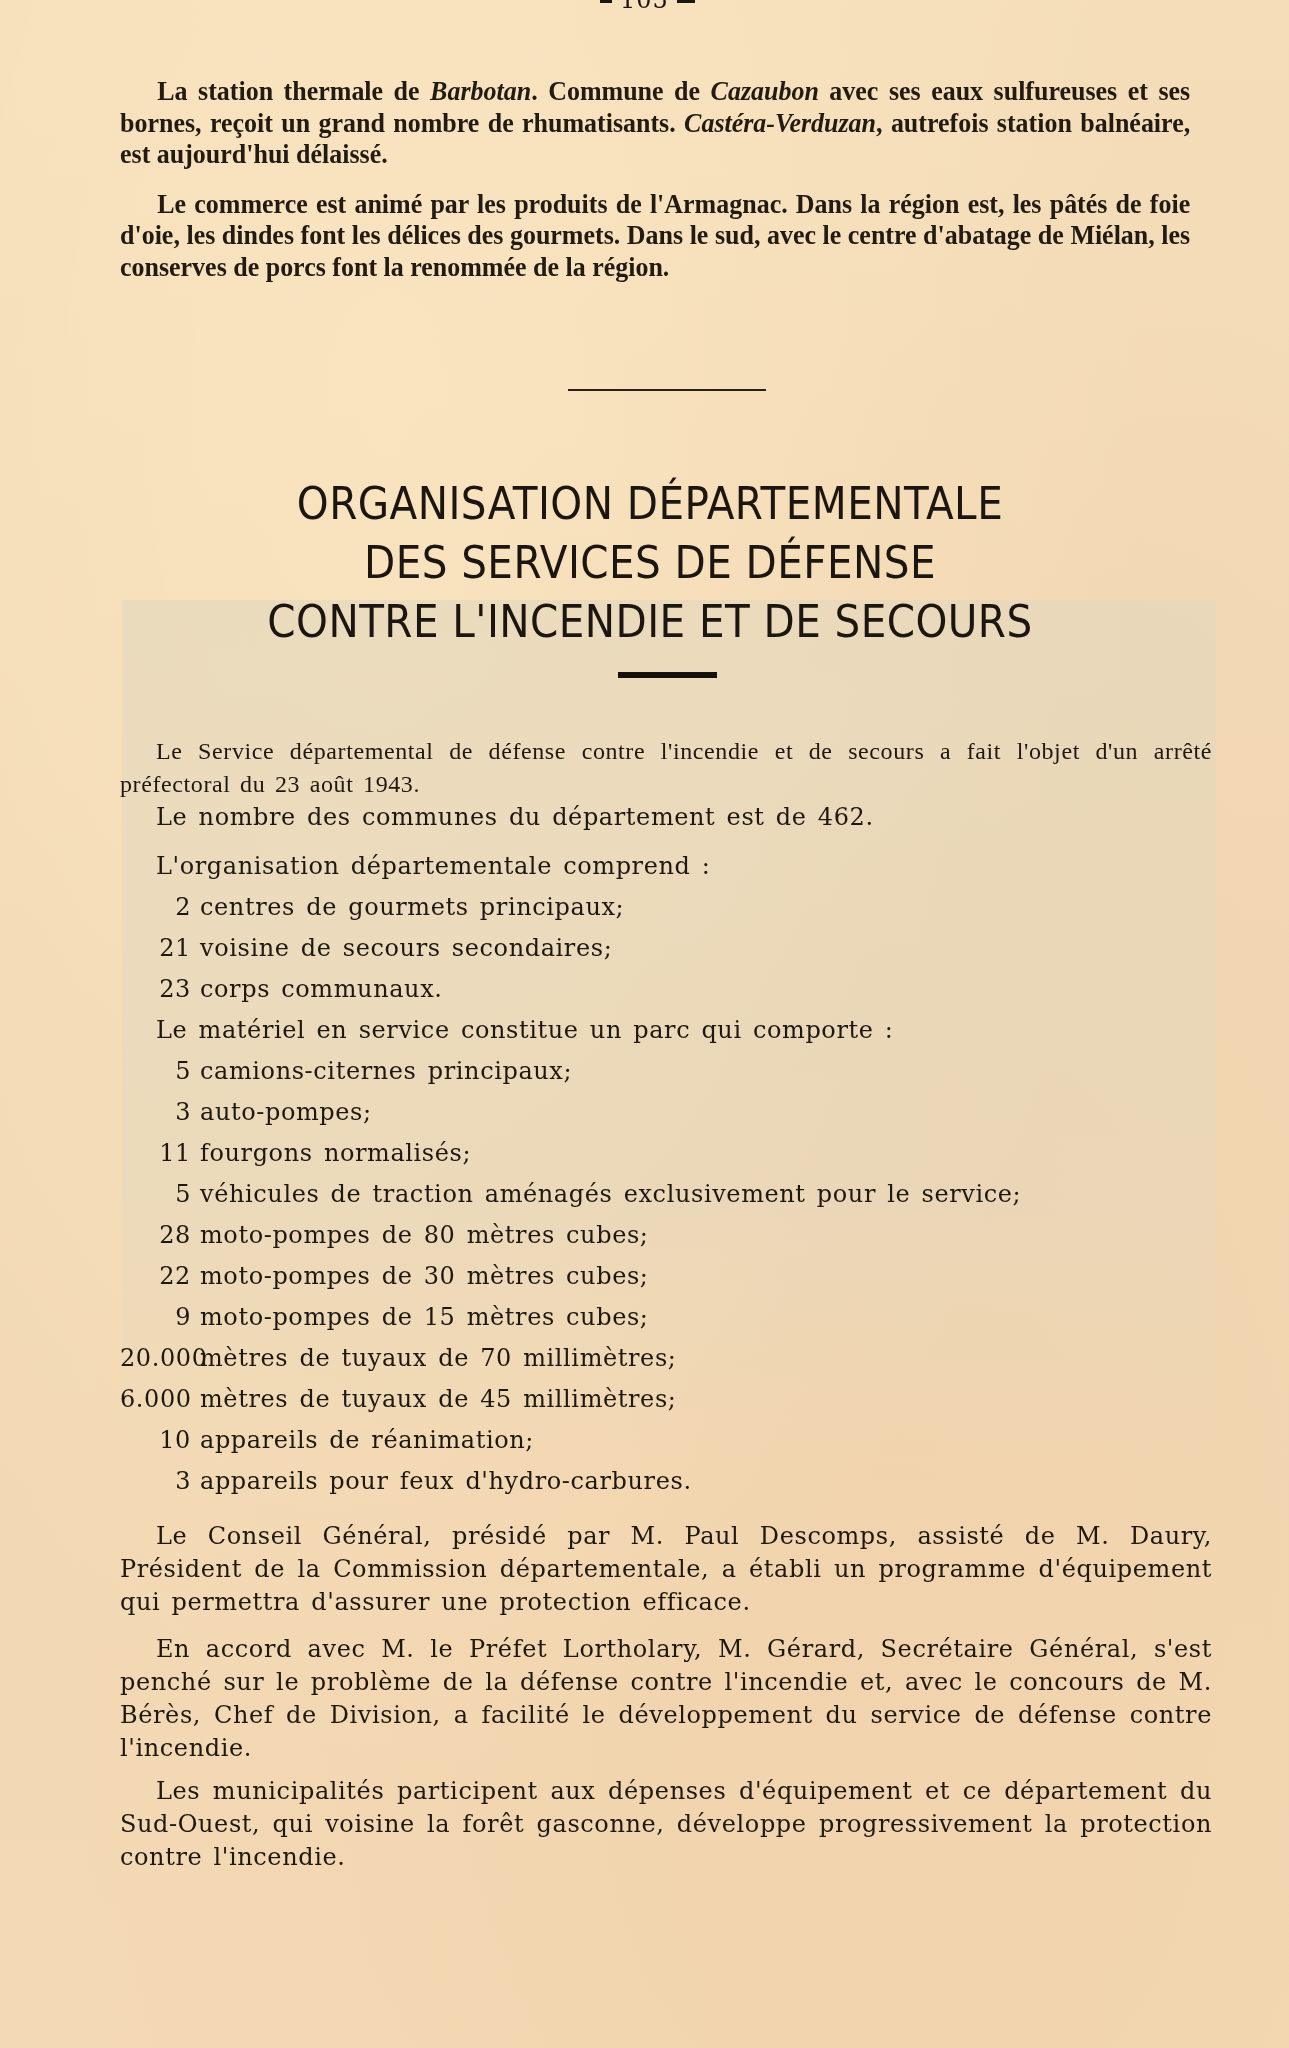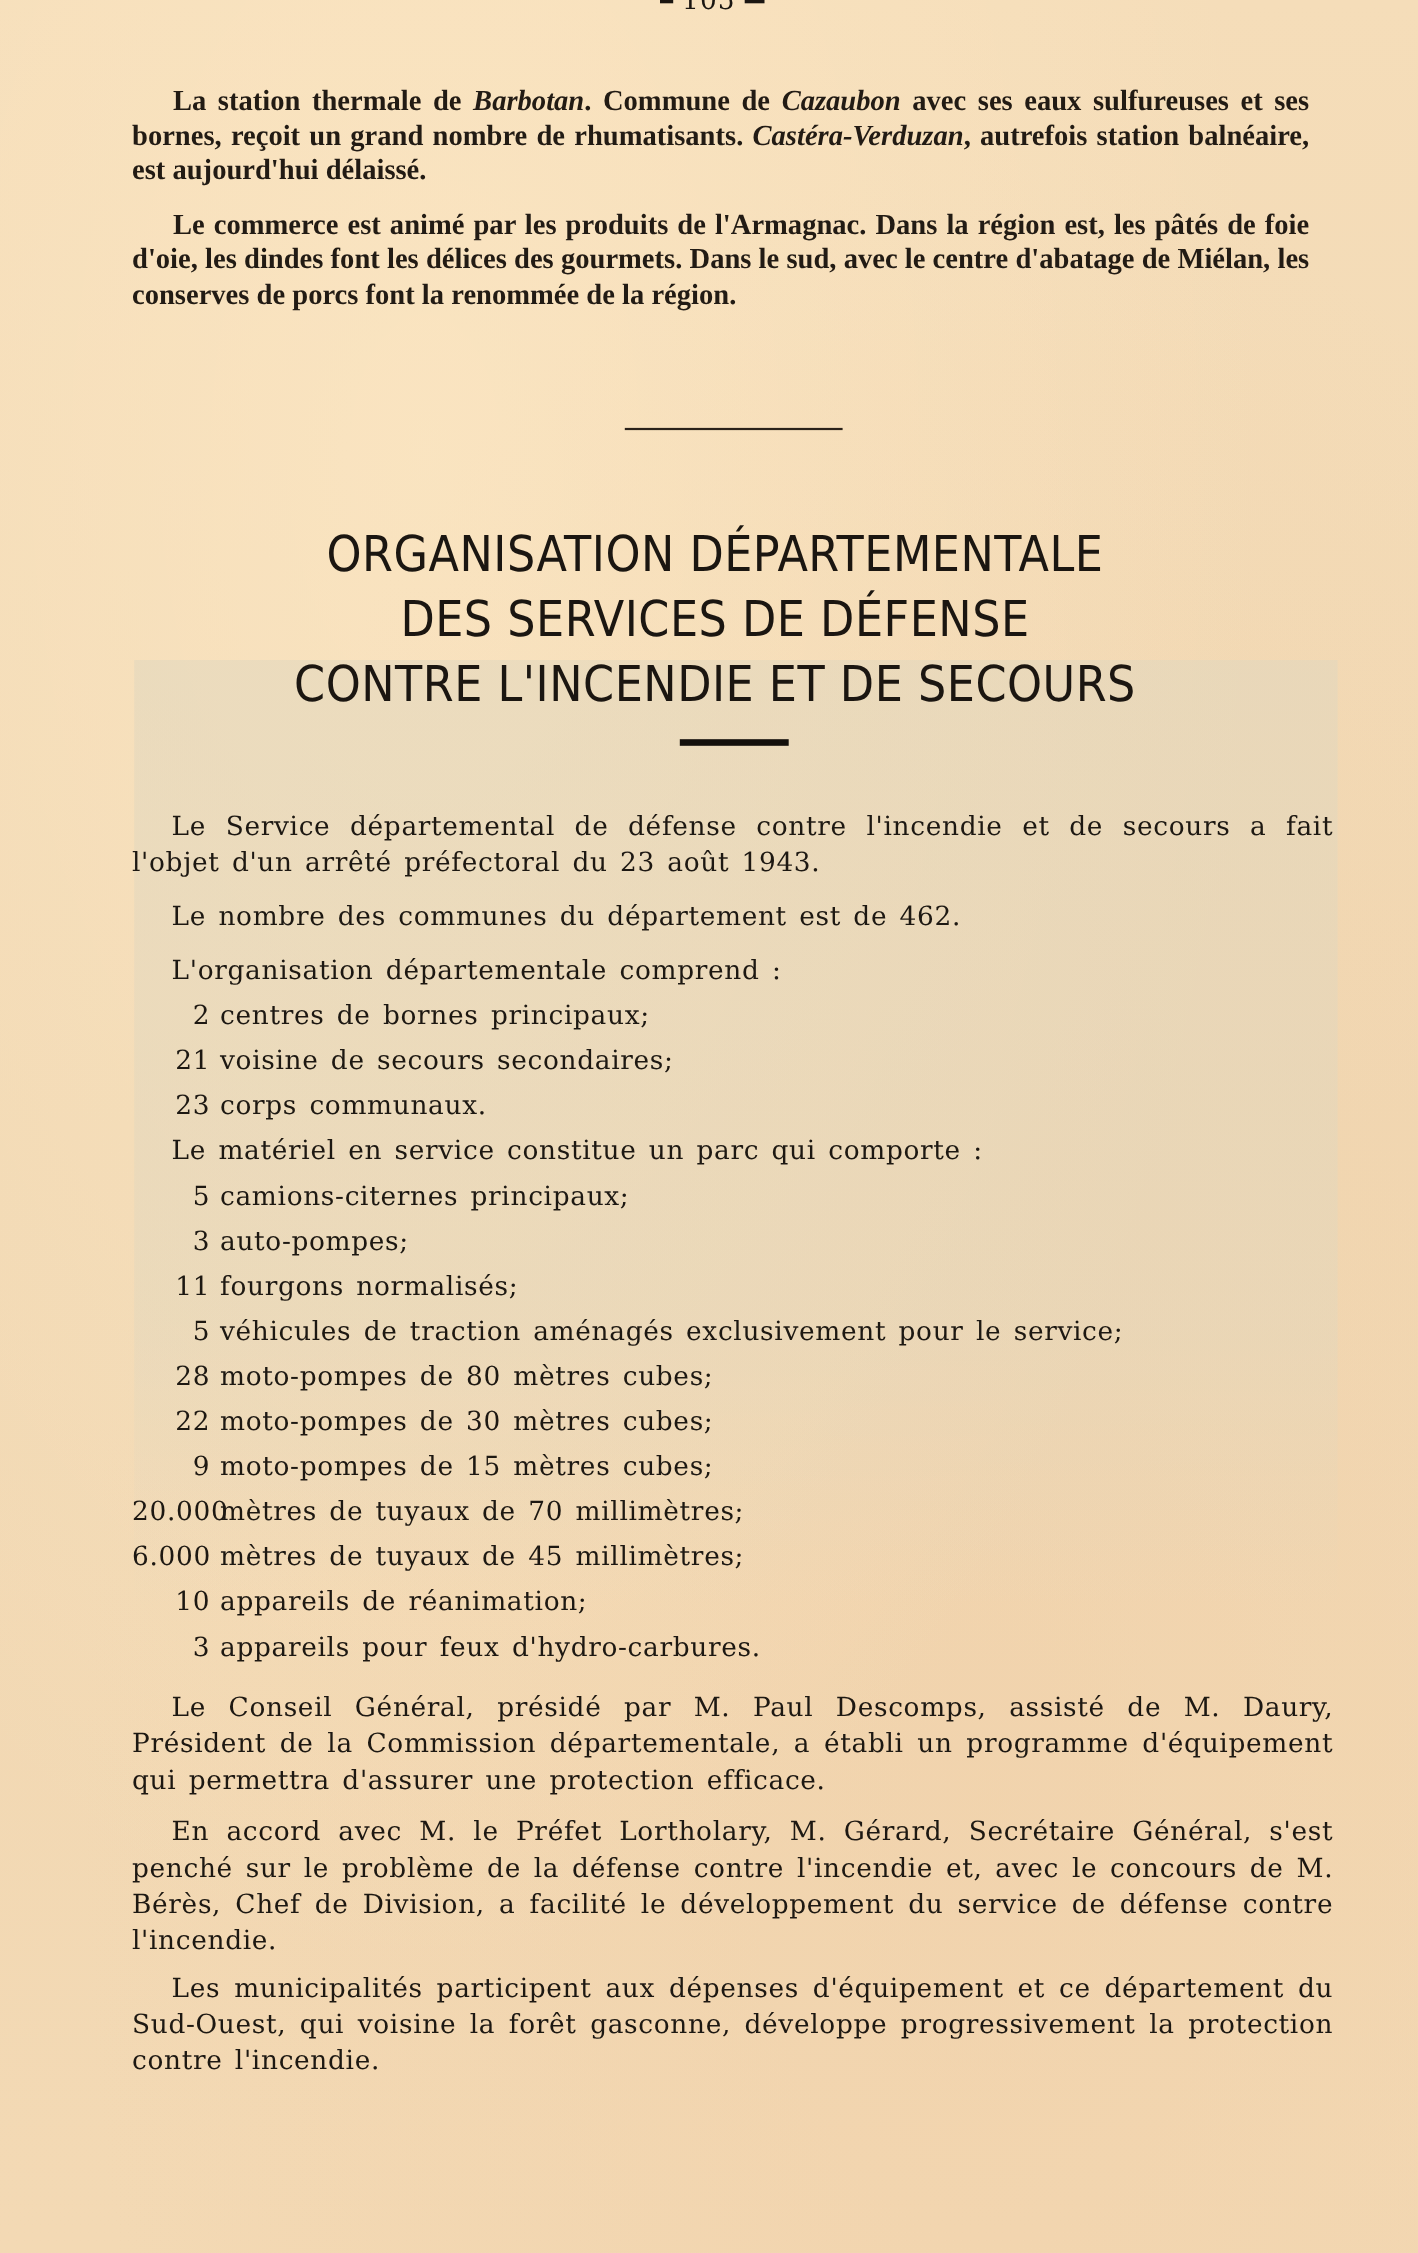--- a/index.html
+++ b/index.html
@@ -156,30 +156,30 @@
 
 <div class="section-title">
   <div>ORGANISATION DÉPARTEMENTALE</div>
   <div>DES SERVICES DE DÉFENSE</div>
   <div>CONTRE L'INCENDIE ET DE SECOURS</div>
 </div>
 
 <div class="title-rule"></div>
 
 <div class="body">
-  <p class="para" style="margin-bottom:16px;">Le Service départemental de défense contre l'incendie et de secours a fait l'objet d'un arrêté préfectoral du 23 août 1943.</p>
+  <p class="para" style="margin-bottom:0;font-family:Liberation Serif, serif;">Le Service départemental de défense contre l'incendie et de secours a fait l'objet d'un arrêté préfectoral du 23 août 1943.</p>
   <p class="para" style="margin-bottom:12px;">Le nombre des communes du département est de 462.</p>
 
   <ul class="list">
     <li class="indent-line">
         <span class="desc">L'organisation départementale comprend :</span>
       </li>
     <li>
         <span class="qty">2</span>
-        <span class="desc">centres de bornes principaux;</span>
+        <span class="desc">centres de gourmets principaux;</span>
       </li>
     <li>
         <span class="qty">21</span>
         <span class="desc">voisine de secours secondaires;</span>
       </li>
     <li>
         <span class="qty">23</span>
         <span class="desc">corps communaux.</span>
       </li>
     <li class="indent-line">

